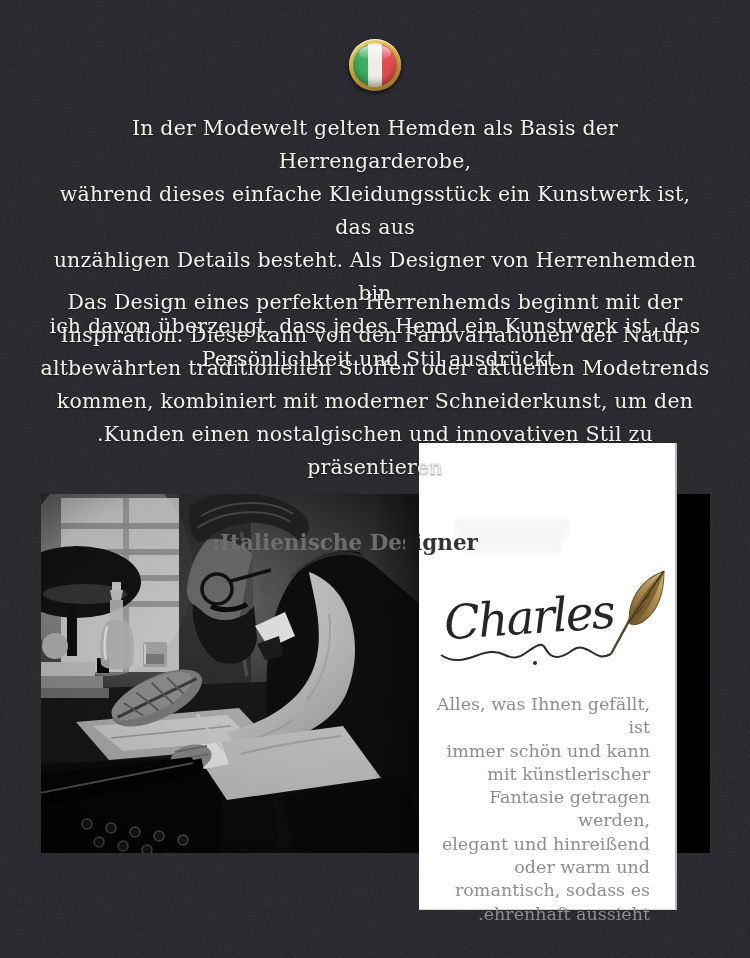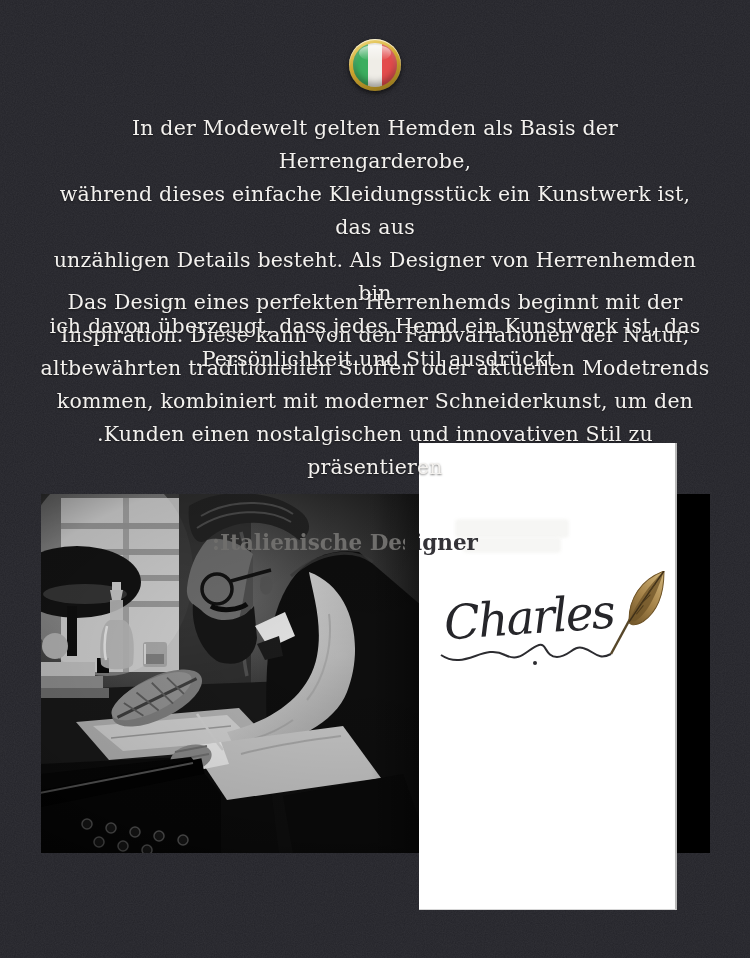--- a/index.html
+++ b/index.html
@@ -253,20 +253,28 @@
         <path d="M174,83 L193,48" stroke="#57472a" stroke-width="2.5"></path>
         <g transform="translate(192,50) rotate(-6)">
           <path d="M0,0 C2,-22 16,-40 40,-46 C38,-26 32,-8 14,2 C5,6 -1,4 0,0 Z" fill="url(#fe)" stroke="#6d5226" stroke-width="1"></path>
           <path d="M0,0 C10,-18 24,-34 40,-46 C30,-24 20,-6 6,1 Z" fill="#6f5428" opacity="0.75"></path>
           <path d="M0,1 C12,-14 26,-30 40,-46" stroke="#3f3019" stroke-width="1.4" fill="none"></path>
           <path d="M8,-6 L16,-14 M14,-16 L24,-24 M22,-26 L30,-34" stroke="#4f3c1c" stroke-width="1"></path>
         </g>
       </g>
     </svg>
 
+    <p class="card-par">Alles, was Ihnen gefällt, ist
+immer schön und kann
+mit künstlerischer
+Fantasie getragen werden,
+elegant und hinreißend
+oder warm und
+romantisch, sodass es
+.ehrenhaft aussieht</p>
   </div>
 
   <div class="section-title">
     <span class="title-gray">:Italienische Designer</span>
     <span class="title-dark">:Italienische Designer</span>
   </div>
 
 </div>
 
 </body></html>

